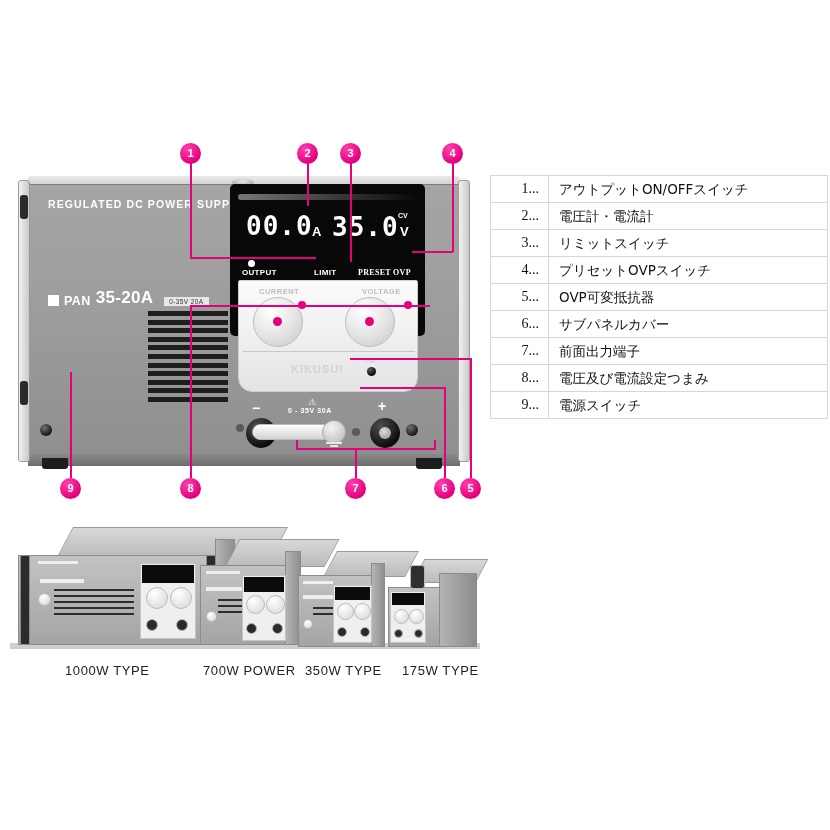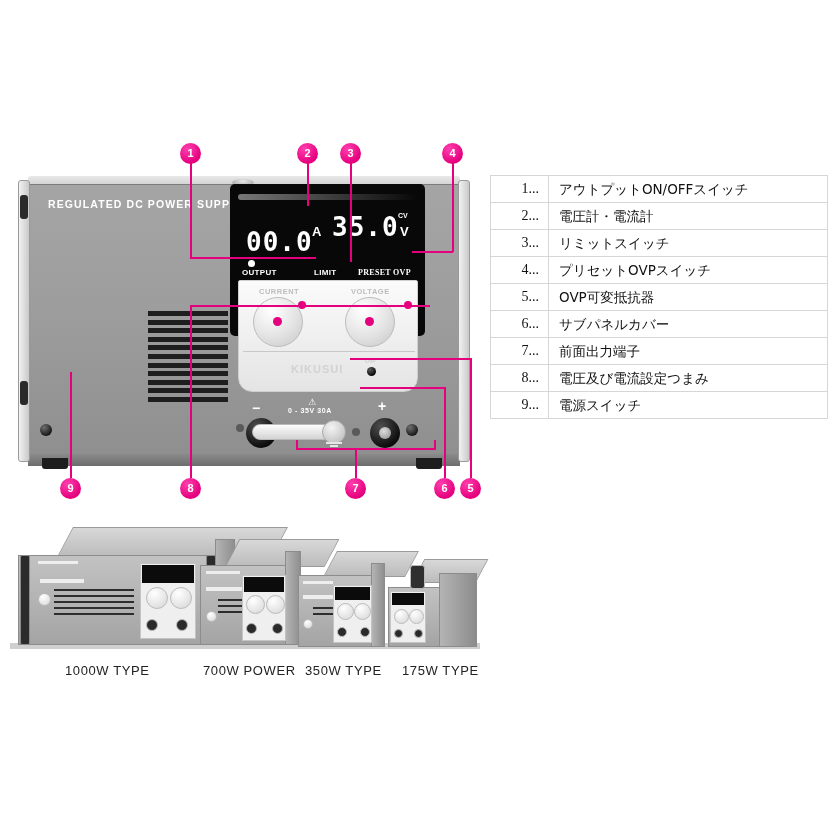--- a/index.html
+++ b/index.html
@@ -60,21 +60,21 @@
   .screw{position:absolute;width:12px;height:12px;border-radius:50%;
          background:radial-gradient(circle at 35% 30%,#6f6f6f,#131313 75%);}
 
   
   .bezel{position:absolute;left:212px;top:8px;width:195px;height:152px;background:#080808;border-radius:5px;}
   .bezel-sheen{position:absolute;left:8px;top:10px;width:179px;height:6px;
                background:linear-gradient(90deg,rgba(255,255,255,.45),rgba(255,255,255,0));border-radius:3px;}
   .lcd{position:absolute;left:10px;top:24px;width:175px;height:44px;}
   .seg{position:absolute;color:#fff;font-family:"DejaVu Sans Mono","Liberation Mono",monospace;
        font-weight:bold;font-size:26px;letter-spacing:1px;}
-  .segA{left:6px;top:19px;}
+  .segA{left:6px;top:3px;}
   .segV{left:92px;top:4px;}
   .unitA{position:absolute;left:72px;top:16px;color:#fff;font-size:13px;font-weight:bold;}
   .unitV{position:absolute;left:160px;top:16px;color:#fff;font-size:13px;font-weight:bold;}
   .cvlab{position:absolute;left:158px;top:4px;color:#fff;font-size:7px;font-weight:bold;}
   .outdot{position:absolute;left:18px;top:76px;width:7px;height:7px;border-radius:50%;background:#fff;}
   .btlab{position:absolute;top:84px;color:#fff;font-size:8px;font-weight:bold;letter-spacing:.3px;}
   .btlab.a{left:12px;}
   .btlab.b{left:84px;}
   .btlab.c{left:128px;font-family:Liberation Serif, serif;}
   .btn{position:absolute;top:96px;height:17px;background:linear-gradient(#fdfdfd,#d9d9d9);
@@ -82,21 +82,21 @@
   .btn.a{left:10px;width:42px;}
   .btn.b{left:80px;width:38px;}
   .btn.c{left:130px;width:46px;}
 
   
   .sub{position:absolute;left:220px;top:104px;width:180px;height:112px;
        background:linear-gradient(180deg,#fbfbfb,#e4e4e4);border:1px solid #cfcfcf;box-sizing:border-box;
        border-radius:2px 2px 14px 14px;}
   .knoblab{position:absolute;top:6px;color:#bdbdbd;font-size:7.5px;font-weight:bold;letter-spacing:.5px;}
   .knoblab.c1{left:20px;}
-  .knoblab.c2{left:112px;}
+  .knoblab.c2{left:123px;}
   .knob{position:absolute;top:16px;width:48px;height:48px;border-radius:50%;
         background:radial-gradient(circle at 36% 28%,#ffffff,#e3e3e3 55%,#c6c6c6 100%);
         border:1px solid #bdbdbd;}
   .knob.k1{left:14px;}
   .knob.k2{left:106px;}
   .knobdot{position:absolute;left:19px;top:19px;width:9px;height:9px;border-radius:50%;background:#e5007e;}
   .subline{position:absolute;left:4px;top:70px;width:172px;height:1px;background:#c8c8c8;}
   .kiku{position:absolute;left:52px;top:82px;color:#d2d2d2;font-size:11px;font-weight:bold;letter-spacing:1px;}
   .ovphole{position:absolute;left:128px;top:86px;width:9px;height:9px;border-radius:50%;
            background:radial-gradient(circle at 35% 30%,#5a5a5a,#0b0b0b 70%);}
@@ -200,20 +200,26 @@
     <div class="unit-base"></div>
 
     <div class="ear l">
       <div class="earhole" style="left:1px;top:14px;"></div>
       <div class="earhole" style="left:1px;top:200px;"></div>
     </div>
     <div class="ear r"></div>
 
     <div class="brandline">REGULATED DC POWER SUPPLY</div>
 
+    <div class="modelrow">
+      <div class="modelsq"></div>
+      <span class="modelpan">PAN</span>
+      <span class="modelno">35-20A</span>
+      <span class="modelrange">0-35V  20A</span>
+    </div>
 
     <div class="vents">
       <div class="vent"></div>
       <div class="vent"></div>
       <div class="vent"></div>
       <div class="vent"></div>
       <div class="vent"></div>
       <div class="vent"></div>
       <div class="vent"></div>
       <div class="vent"></div>

